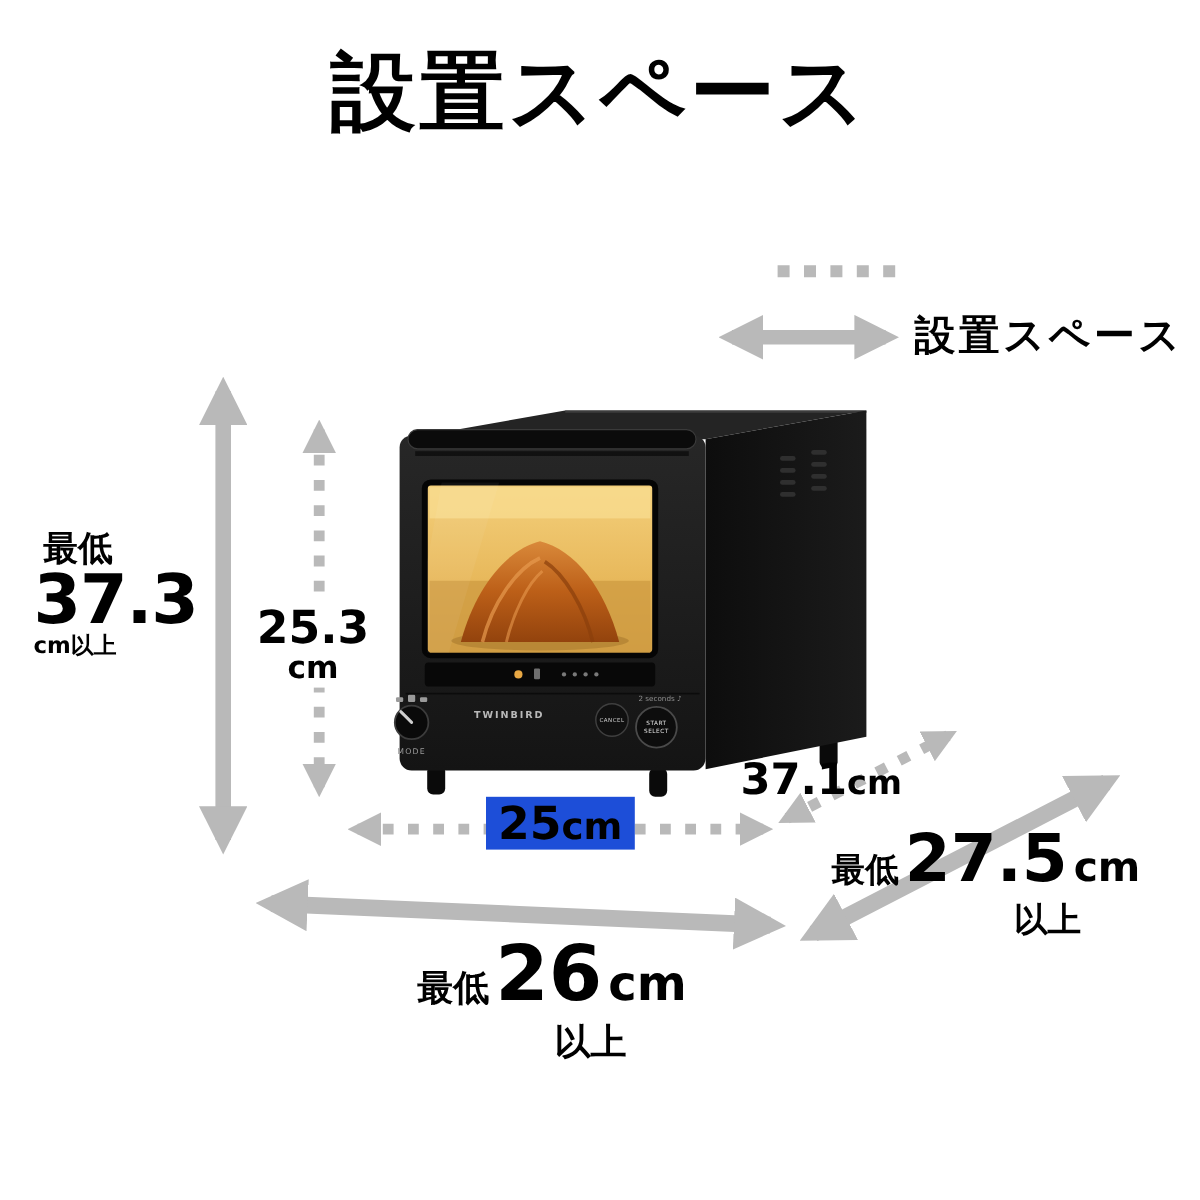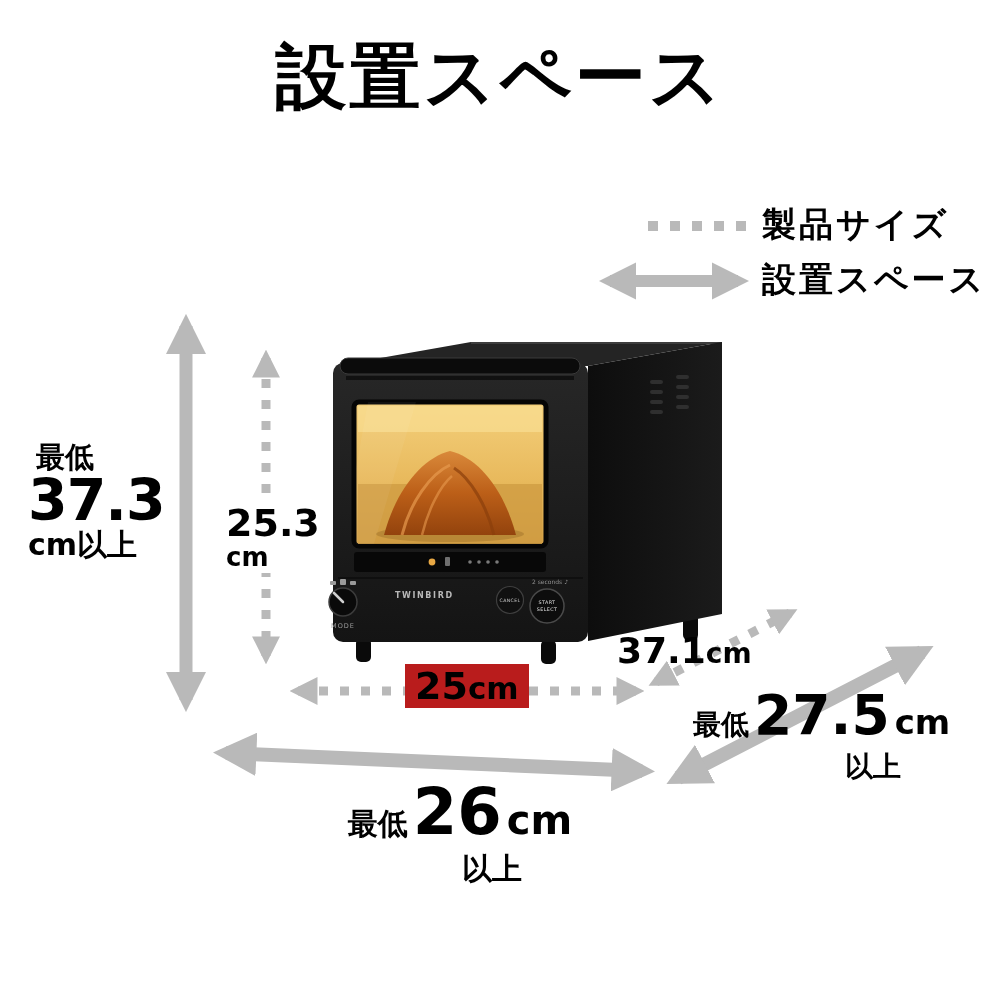--- a/index.html
+++ b/index.html
@@ -12,27 +12,27 @@
   .title{position:absolute;top:30px;left:0;width:100%;text-align:center;
     font-size:71px;font-weight:900;letter-spacing:3px;color:#000;z-index:3}
 
   .lbl{position:absolute;white-space:nowrap;color:#000;z-index:5}
   .legend-product-size{left:762px;top:202px;font-size:34px;font-weight:800;letter-spacing:3px}
   .legend-install-space{left:762px;top:257px;font-size:34px;font-weight:800;letter-spacing:3px}
 
   .height-space{left:28px;top:442px;line-height:1.05}
   .height-space .min{display:block;font-size:29px;font-weight:800;margin-left:8px}
   .height-space .val{display:block;font-size:57px;font-weight:900;letter-spacing:-1px;line-height:1.0}
-  .height-space .suf{display:block;font-size:30px;font-weight:800}
-
-  .product-height{left:220px;top:502px;background:#fff;padding:2px 6px;line-height:1.05}
+  .height-space .suf{display:block;font-size:19px;font-weight:800}
+
+  .product-height{left:208px;top:502px;text-align:center;background:#fff;padding:2px 6px;line-height:1.05}
   .product-height .val{display:block;font-size:38px;font-weight:900}
   .product-height .unit{display:block;font-size:26px;font-weight:800}
 
-  .product-width{left:405px;top:664px;background:#b91c1c;padding:0 10px}
+  .product-width{left:405px;top:664px;background:#1d4ed8;padding:0 10px}
   .product-width .val{font-size:38px;font-weight:900}
   .product-width .unit{font-size:31px;font-weight:900}
 
   .product-depth{left:617px;top:630px}
   .product-depth .val{font-size:36px;font-weight:900}
   .product-depth .unit{font-size:28px;font-weight:900}
 
   .width-space{left:310px;top:780px;width:300px;text-align:center}
   .width-space .l1{display:flex;align-items:baseline;justify-content:center;gap:5px}
   .width-space .min{font-size:30px;font-weight:800}
@@ -166,21 +166,20 @@
 
     <circle cx="249" cy="268" r="17" fill="#0d0d0d" stroke="#4a4a4a" stroke-width="1.5"></circle>
     <text x="249" y="266" font-size="4.8" fill="#e0e0e0" text-anchor="middle" letter-spacing="0.4">START</text>
     <text x="249" y="273" font-size="4.8" fill="#e0e0e0" text-anchor="middle" letter-spacing="0.4">SELECT</text>
 
     <line x1="40" y1="240" x2="285" y2="240" stroke="#000" stroke-width="1.5" opacity="0.5"></line>
   </svg>
 
   <div class="title">設置スペース</div>
 
-  <div class="lbl legend-product-size">製品サイズ</div>
   <div class="lbl legend-install-space">設置スペース</div>
 
   <div class="lbl height-space">
     <span class="min">最低</span>
     <span class="val">37.3</span>
     <span class="suf">cm以上</span>
   </div>
 
   <div class="lbl product-height">
     <span class="val">25.3</span>

